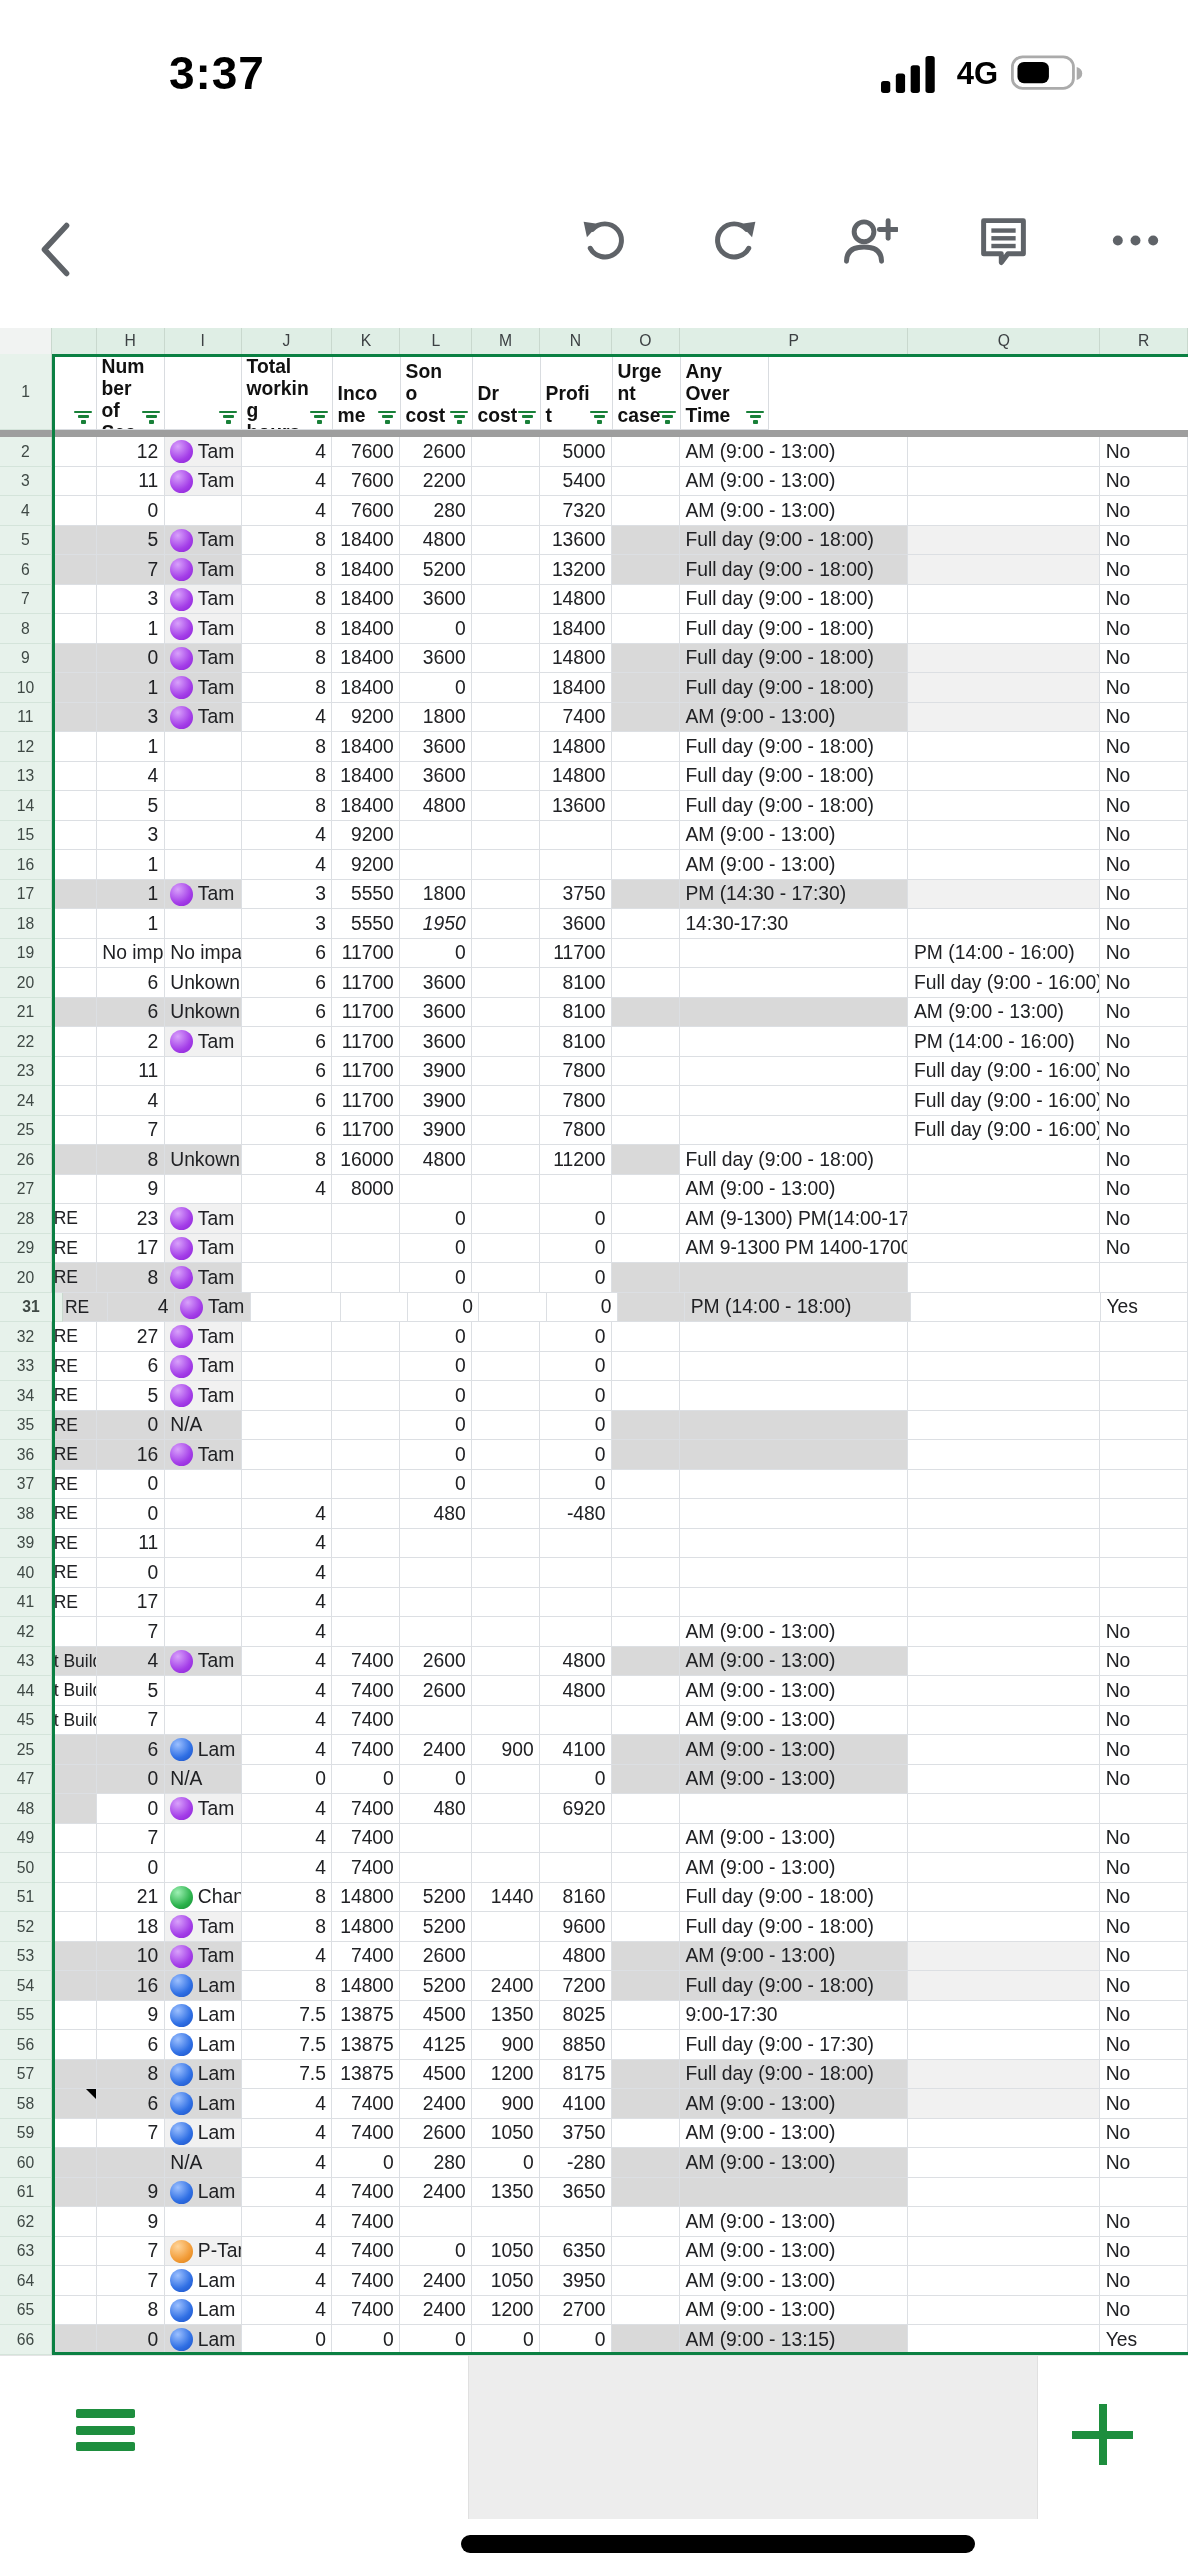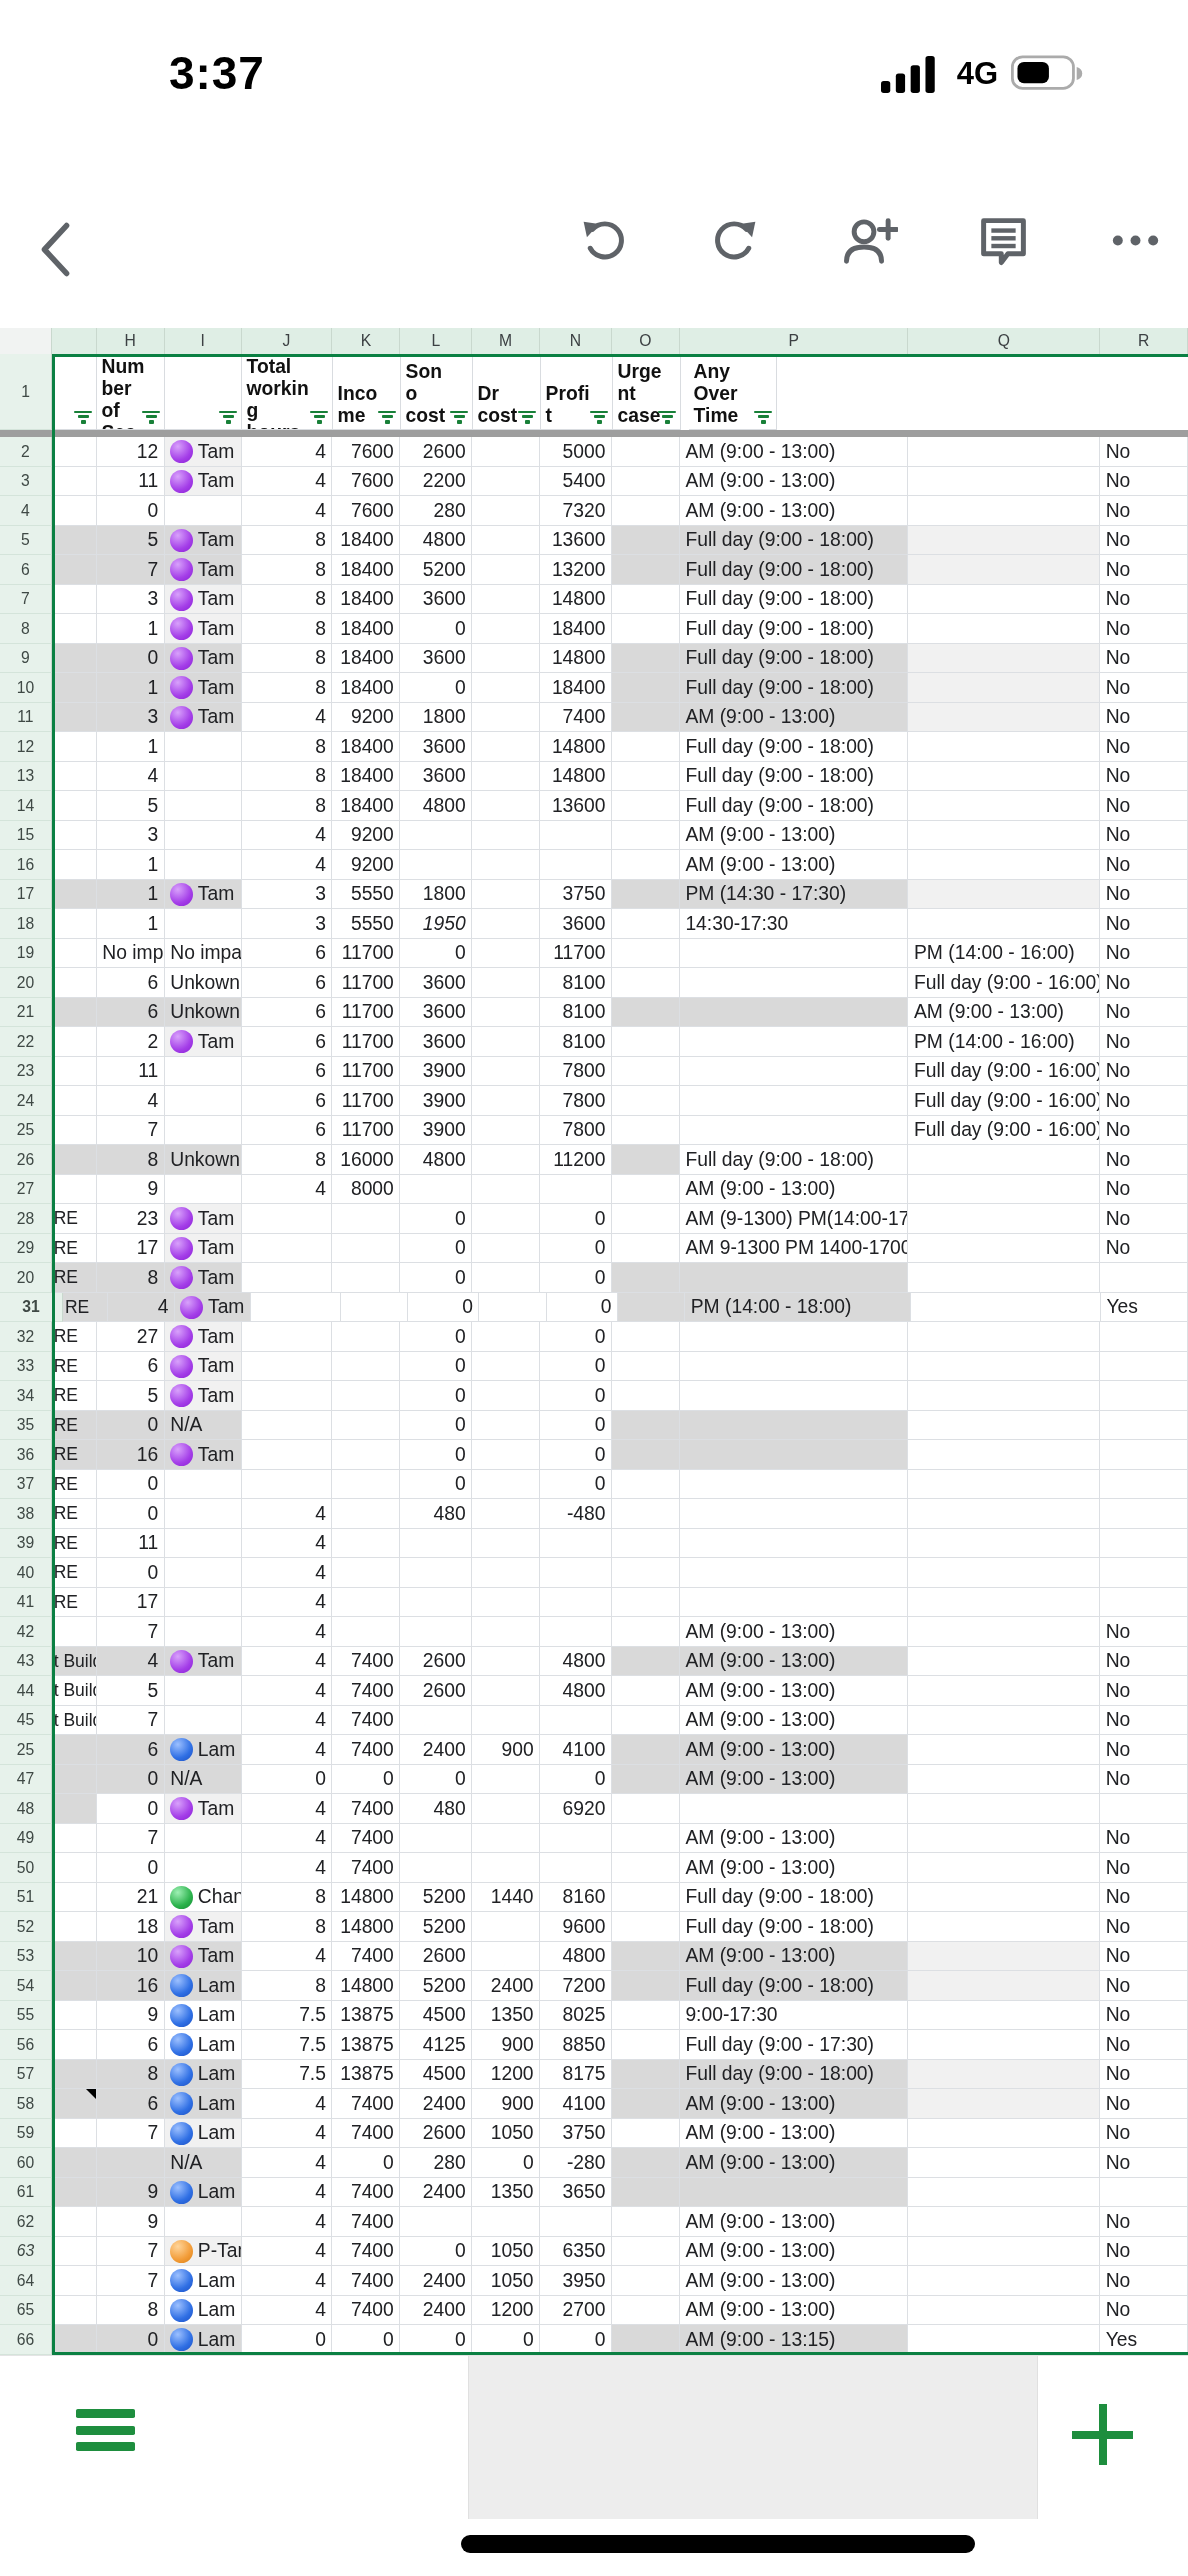--- a/index.html
+++ b/index.html
@@ -198,21 +198,21 @@
         </div>
       </div>
       <div class="hcell" style="width: 68px;">
         <div class="htxt">Urgent case</div>
         <div class="filtericon">
           <i></i>
           <i></i>
           <i></i>
         </div>
       </div>
-      <div class="hcell" style="width: 88px; margin-left: 8px;">
+      <div class="hcell" style="width: 88px;">
         <div class="htxt">Any Over Time</div>
         <div class="filtericon">
           <i></i>
           <i></i>
           <i></i>
         </div>
       </div>
     </div>
   <div class="divider"></div>
   <div id="rows">
@@ -1237,21 +1237,21 @@
         <div class="cell num" style="width: 68px;">7400</div>
         <div class="cell" style="width: 72px;"></div>
         <div class="cell" style="width: 68px;"></div>
         <div class="cell" style="width: 72px;"></div>
         <div class="cell" style="width: 68px;"></div>
         <div class="cell" style="width: 229px;">AM (9:00 - 13:00)</div>
         <div class="cell" style="width: 192px;"></div>
         <div class="cell" style="width: 88px;">No</div>
       </div>
       <div class="row">
-        <div class="rownumcell" style="width: 52px; font-style: italic;">63</div>
+        <div class="rownumcell" style="width: 52px;">63</div>
         <div class="cell gcol" style="width: 45px;"></div>
         <div class="cell num" style="width: 68px;">7</div>
         <div class="cell" style="width: 77px; background: rgb(241, 241, 241);">
           <span class="chip orange"></span>
           <span>P-Tam</span>
         </div>
         <div class="cell num" style="width: 91px;">4</div>
         <div class="cell num" style="width: 68px;">7400</div>
         <div class="cell num" style="width: 72px;">0</div>
         <div class="cell num" style="width: 68px;">1050</div>

